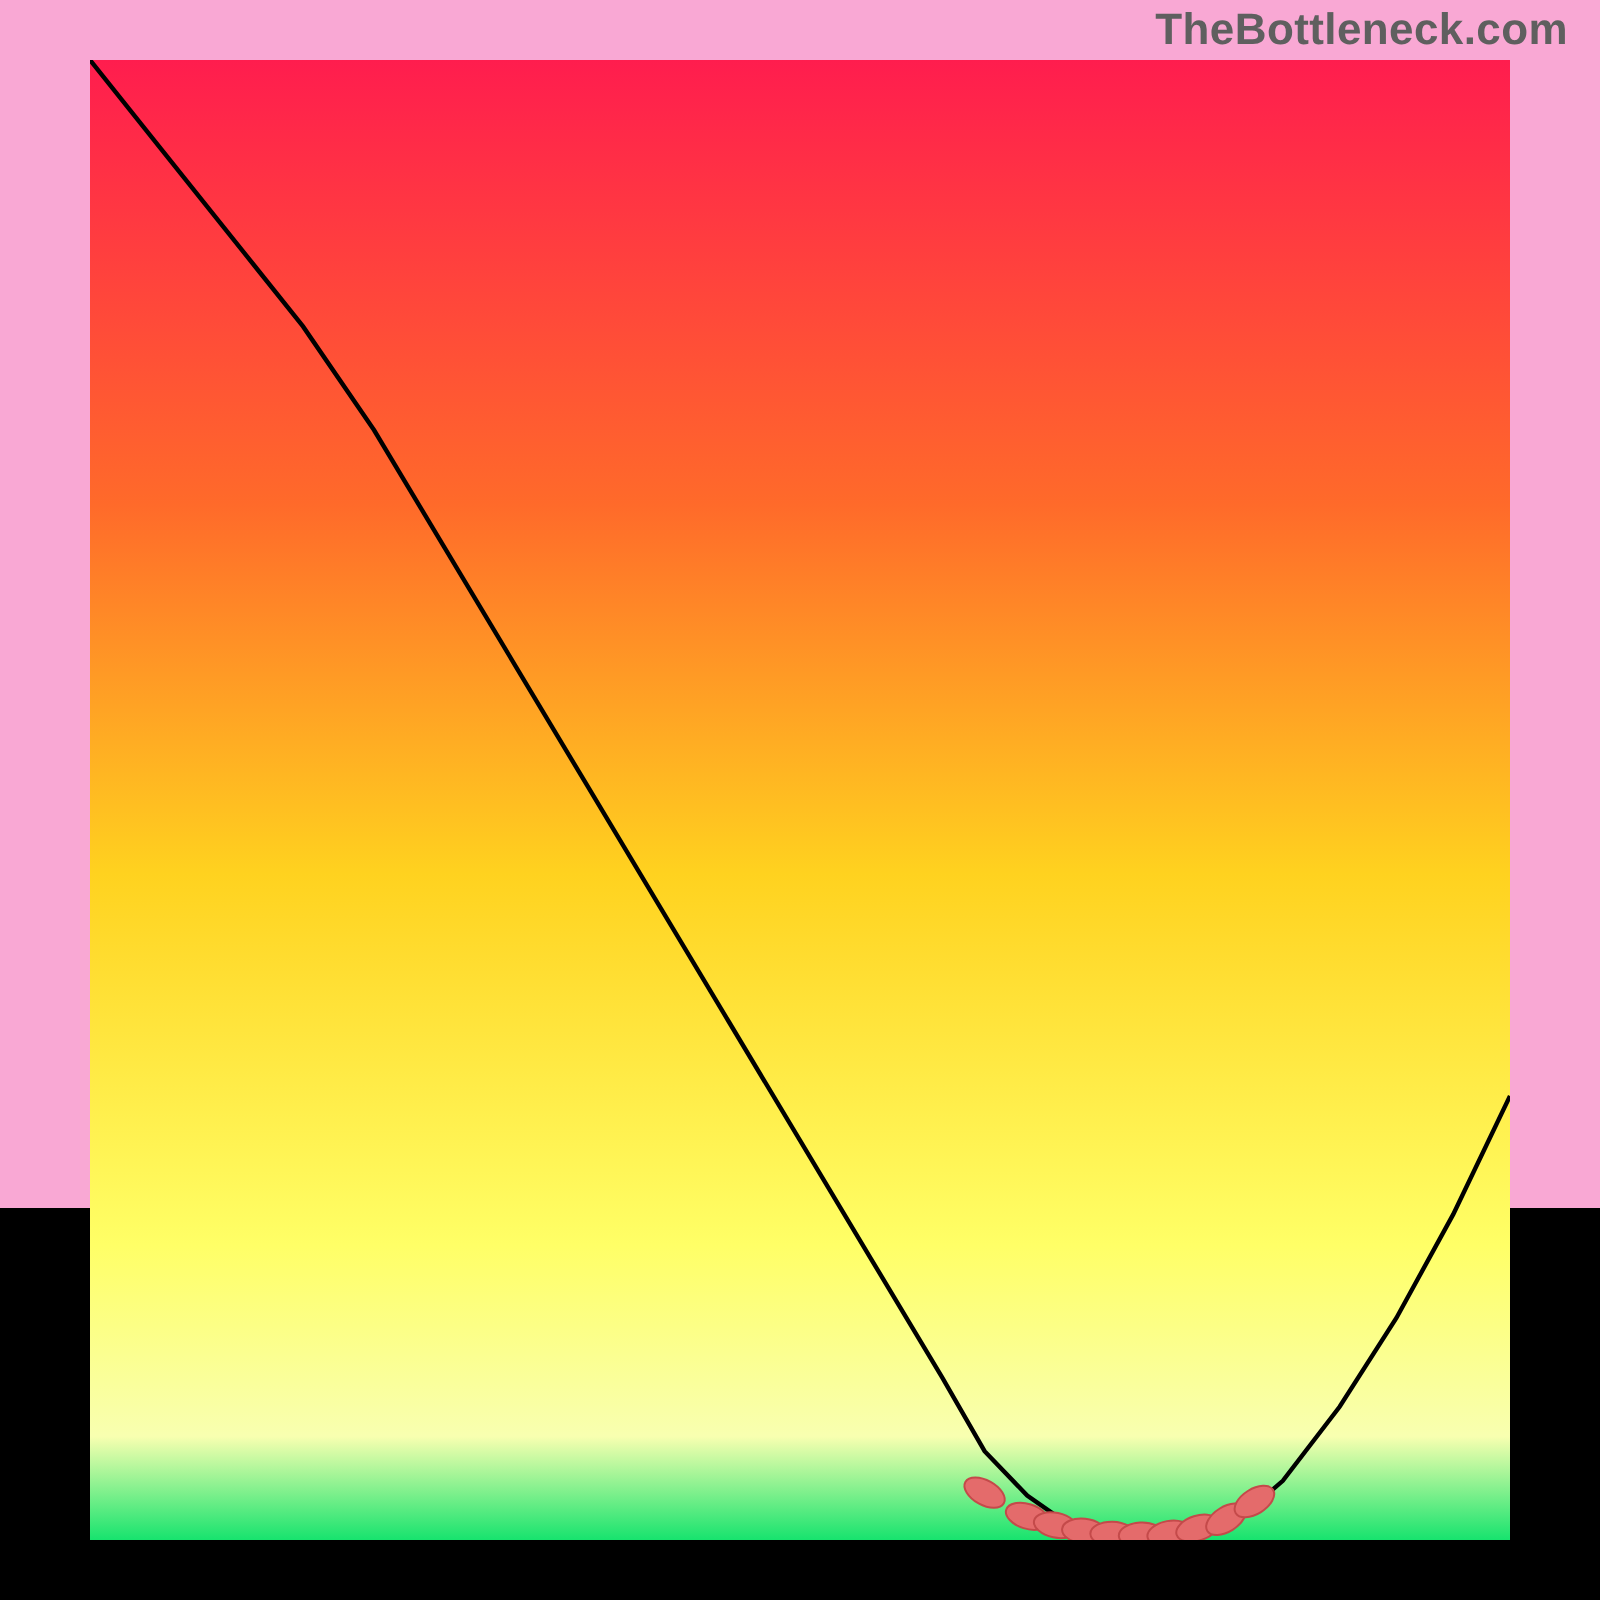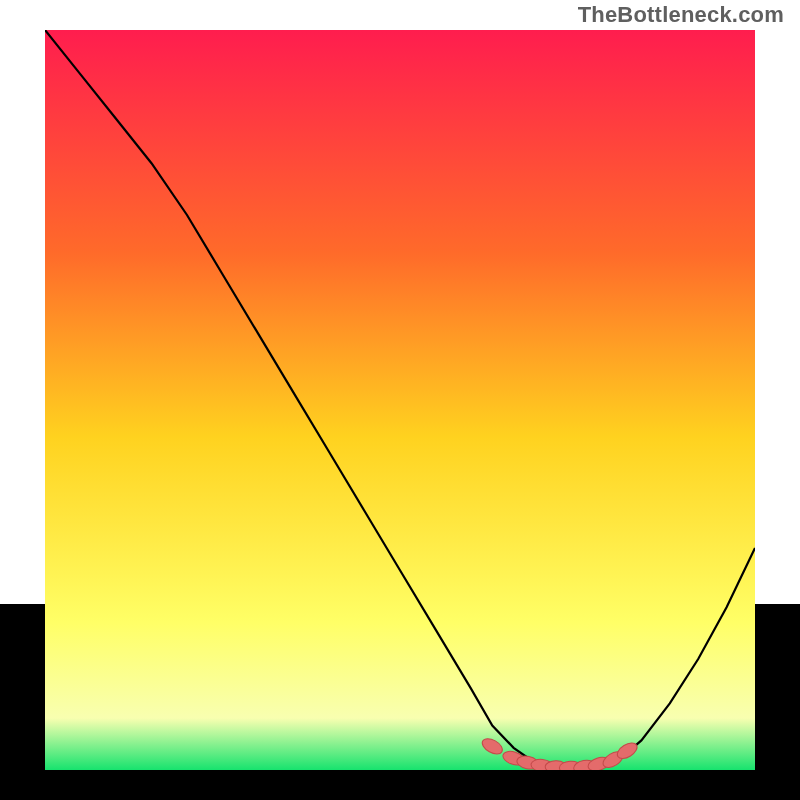--- a/index.html
+++ b/index.html
@@ -8,21 +8,21 @@
     width: 800px;
     height: 800px;
     background: #000;
     font-family: Arial, Helvetica, sans-serif;
     overflow: hidden;
   }
   .frame {
     position: relative;
     width: 800px;
     height: 604px;
-    background: #ffffff;
+    background: #f9a8d4;
   }
   .watermark {
     position: absolute;
     top: 2px;
     right: 16px;
     color: #5f5f5f;
     font-size: 22px;
     font-weight: 600;
     letter-spacing: 0.2px;
     z-index: 10;

